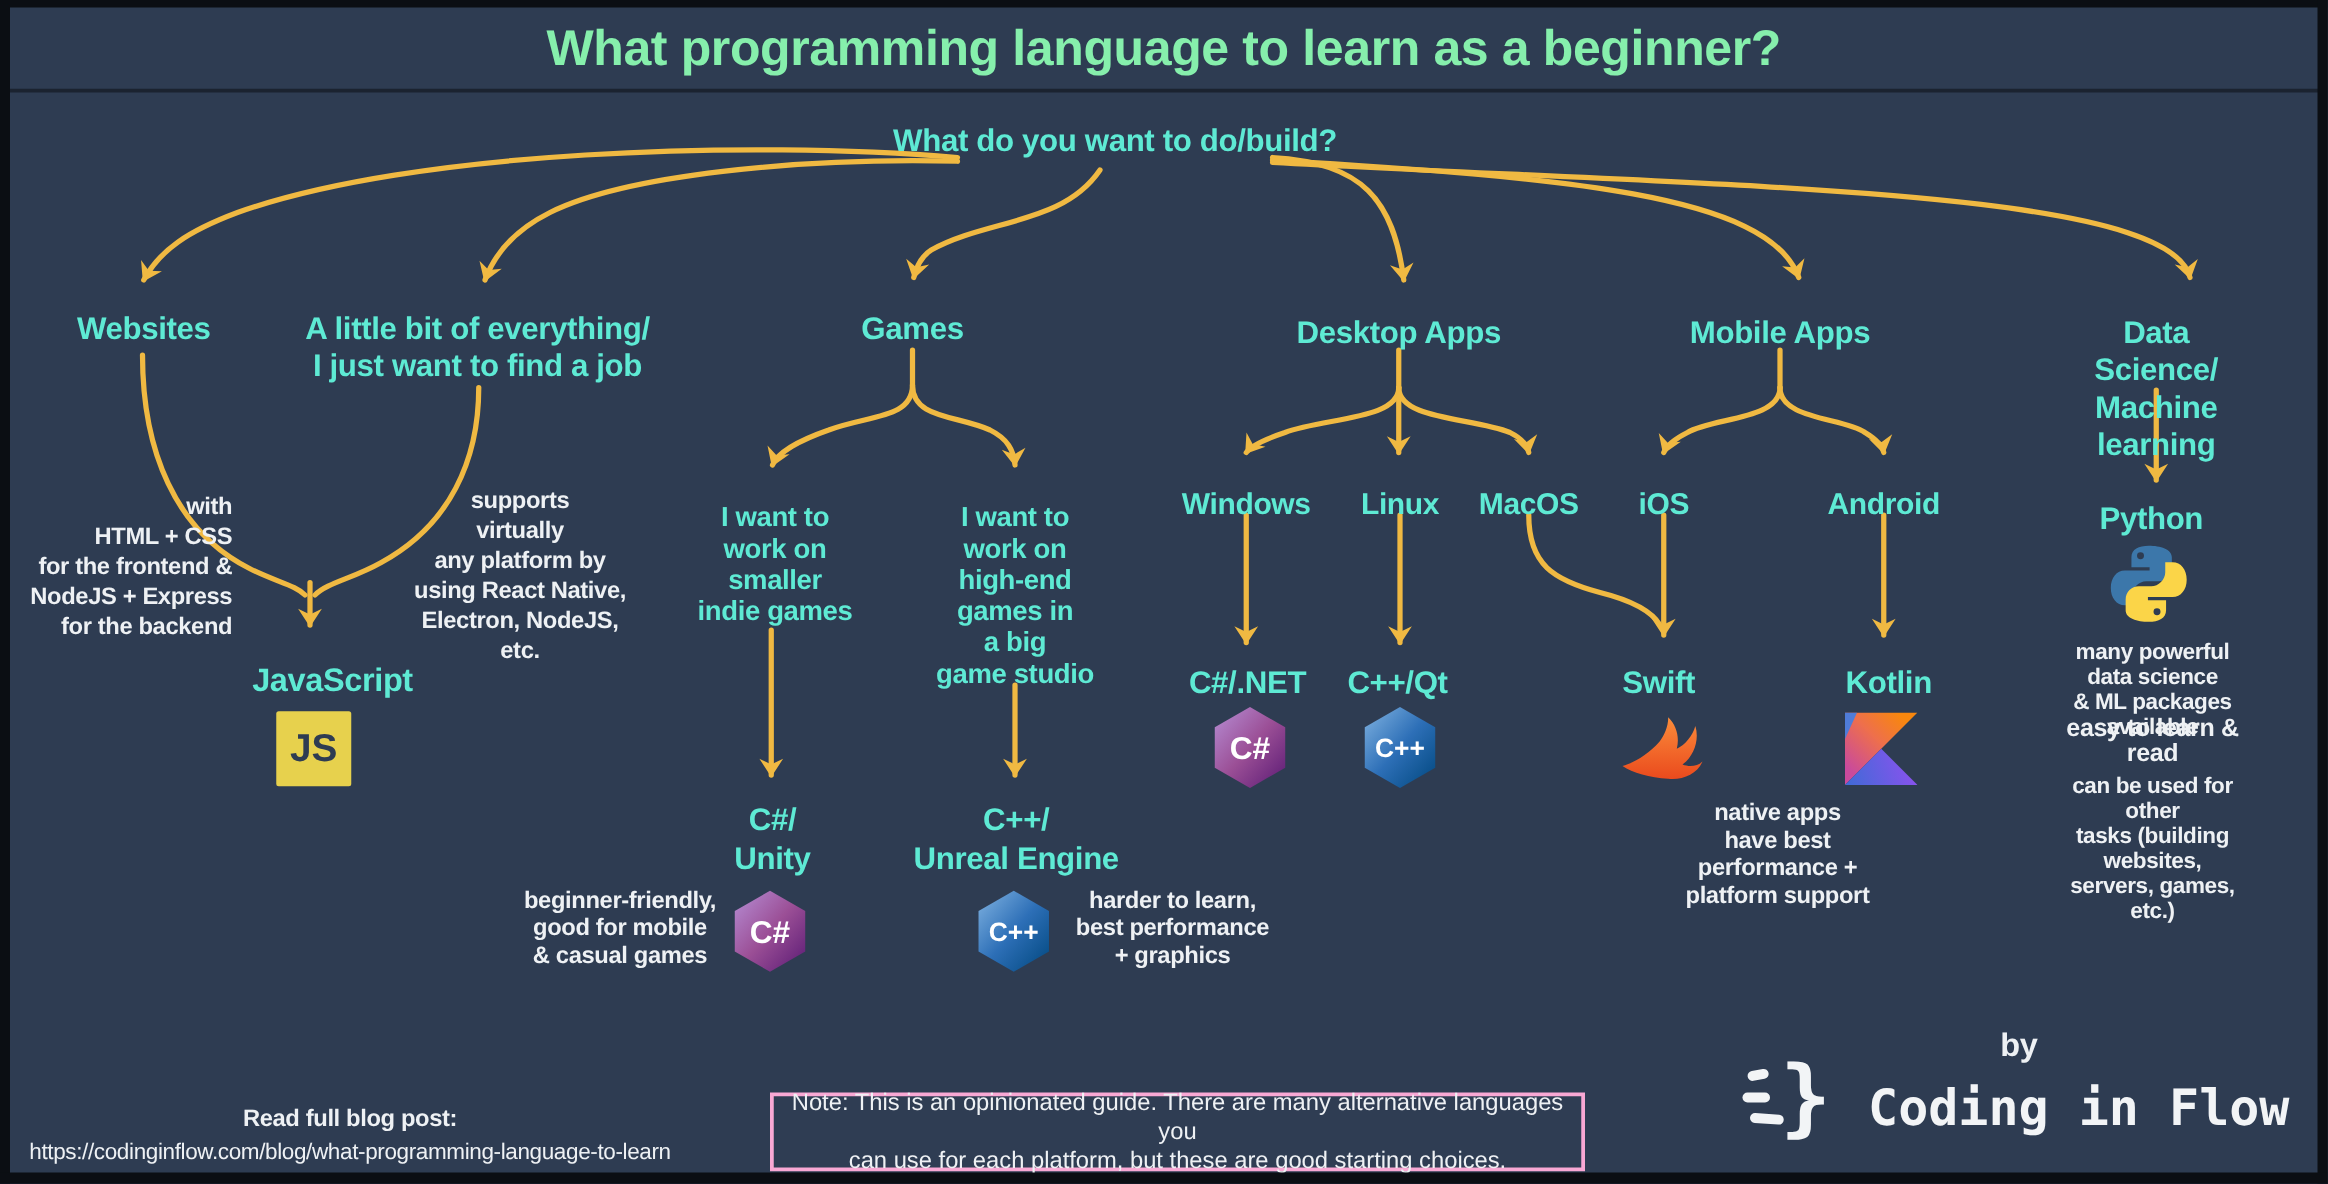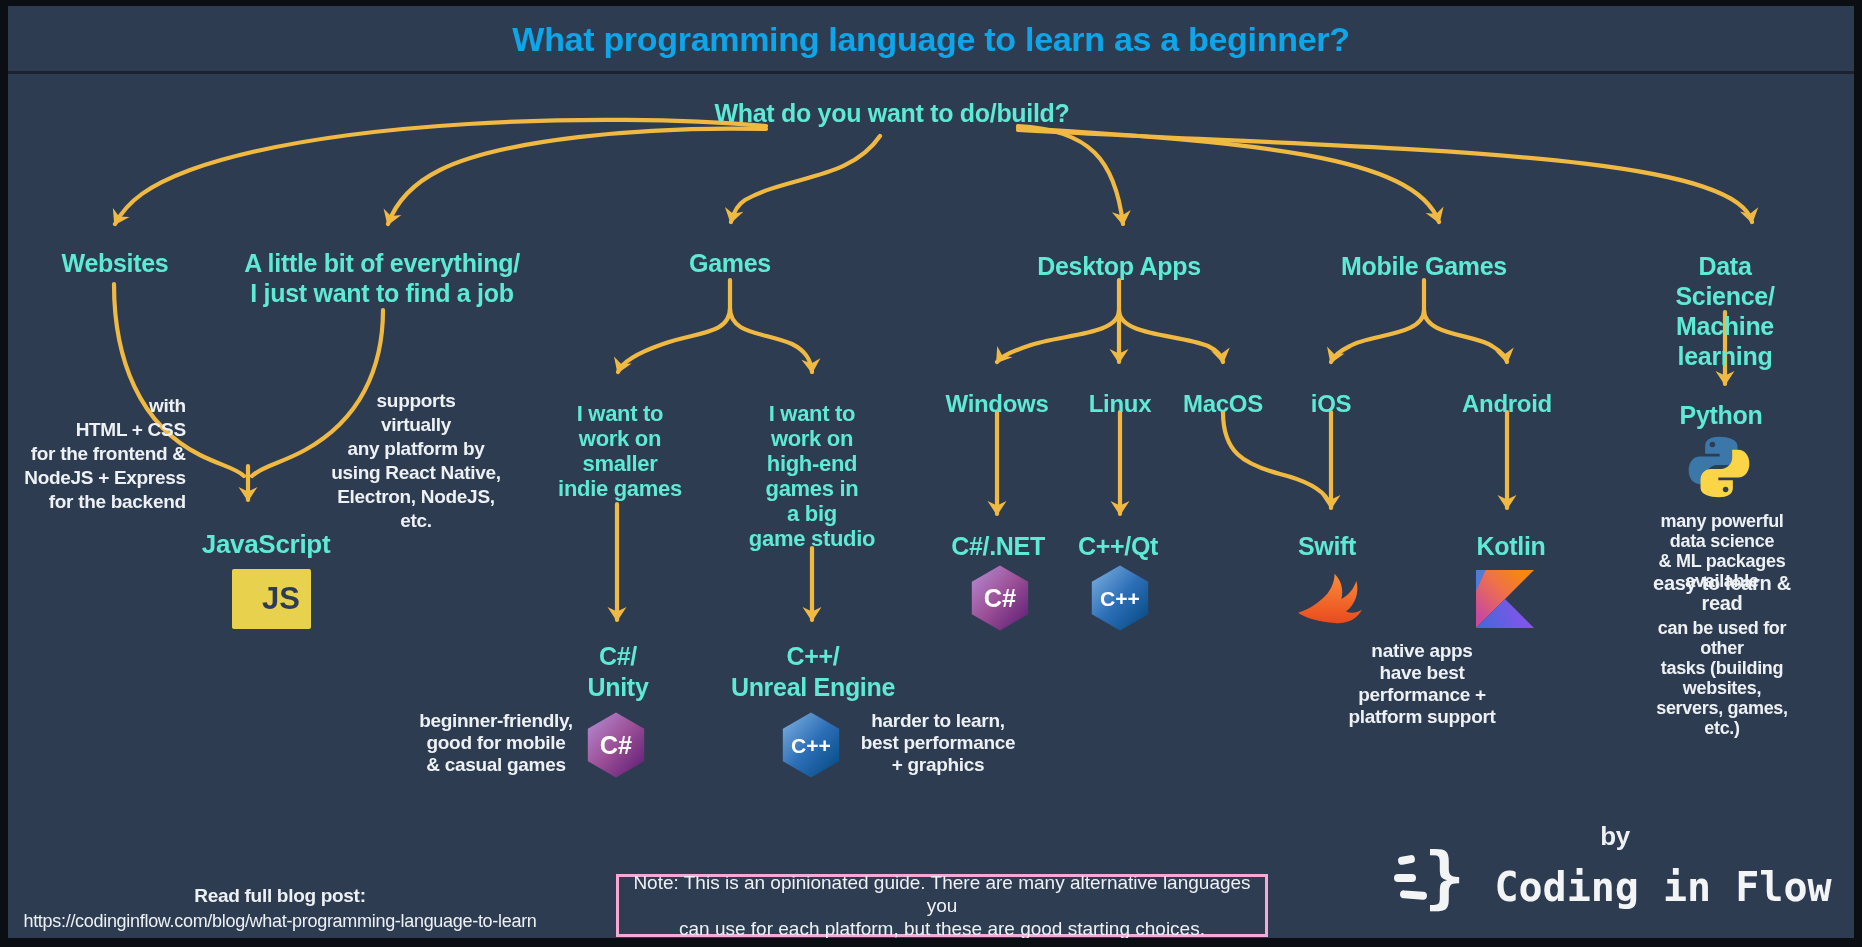--- a/index.html
+++ b/index.html
@@ -8,21 +8,21 @@
     background:#2e3c52;
     font-family:"Liberation Sans",sans-serif;
   }
   .strip{position:absolute;background:#0b0e13;}
   .t{
     position:absolute;transform:translateX(-50%);
     text-align:center;white-space:pre-line;letter-spacing:-0.3px;
   }
   .yellow{color:#5eead4;font-weight:bold;}
   .white{color:#eef1f4;font-weight:bold;}
-  .title{color:#0ea5e9;font-weight:bold;font-size:34px;line-height:40px;width:100%;}
+  .title{color:#86efac;font-weight:bold;font-size:40px;line-height:40px;width:100%;}
   .sep{position:absolute;left:0;top:71px;width:1862px;height:3px;background:#1b2330;}
   .logo{position:absolute;}
   .jsbadge{
     position:absolute;width:60px;height:60px;background:#e7d14d;border-radius:2px;
     color:#2e3c52;font-weight:bold;font-size:31px;display:flex;align-items:center;justify-content:center;
   }
   .notebox{
     position:absolute;left:616px;top:874px;width:652px;height:63px;
     border:3px solid #f9a8d4;box-sizing:border-box;background:#2f3d53;
     display:flex;align-items:center;justify-content:center;
@@ -88,21 +88,21 @@
     </g>
   </svg>
 
   <div class="t yellow" style="left:892px;top:99px;font-size:25px;line-height:28px;">What do you want to do/build?</div>
 
   <div class="t yellow" style="left:115px;top:248px;font-size:25px;line-height:30px;">Websites</div>
   <div class="t yellow" style="left:382px;top:248px;font-size:25px;line-height:30px;">A little bit of everything/
 I just want to find a job</div>
   <div class="t yellow" style="left:730px;top:248px;font-size:25px;line-height:30px;">Games</div>
   <div class="t yellow" style="left:1119px;top:251px;font-size:25px;line-height:30px;">Desktop Apps</div>
-  <div class="t yellow" style="left:1424px;top:251px;font-size:25px;line-height:30px;">Mobile Games</div>
+  <div class="t yellow" style="left:1424px;top:251px;font-size:25px;line-height:30px;">Mobile Apps</div>
   <div class="t yellow" style="left:1725px;top:251px;font-size:25px;line-height:30px;">Data Science/
 Machine learning</div>
 
   <div class="t yellow" style="left:997px;top:390px;font-size:24px;line-height:28px;">Windows</div>
   <div class="t yellow" style="left:1120px;top:390px;font-size:24px;line-height:28px;">Linux</div>
   <div class="t yellow" style="left:1223px;top:390px;font-size:24px;line-height:28px;">MacOS</div>
   <div class="t yellow" style="left:1331px;top:390px;font-size:24px;line-height:28px;">iOS</div>
   <div class="t yellow" style="left:1507px;top:390px;font-size:24px;line-height:28px;">Android</div>
 
   <div class="t yellow" style="left:620px;top:401px;font-size:22px;line-height:25px;">I want to
@@ -122,21 +122,21 @@
 NodeJS + Express
 for the backend</div>
   <div class="t white" style="left:416px;top:389px;font-size:19px;line-height:24px;">supports
 virtually
 any platform by
 using React Native,
 Electron, NodeJS,
 etc.</div>
 
   <div class="t yellow" style="left:250px;top:529px;font-size:26px;line-height:30px;margin-left:16px;">JavaScript</div>
-  <div class="jsbadge" style="left:232px;top:569px;padding-left:19px;">
+  <div class="jsbadge" style="left:221px;top:569px;">
     <span>JS</span>
   </div>
 
   <div class="t yellow" style="left:618px;top:641px;font-size:25px;line-height:31px;">C#/
 Unity</div>
   <div class="logo" style="left:585px;top:711px;">
     <svg width="62" height="68" viewBox="0 0 88 96">
       <defs>
         <linearGradient id="csg1" x1="0%" y1="0%" x2="100%" y2="100%">
           <stop offset="0%" stop-color="#b78fd6"></stop>

